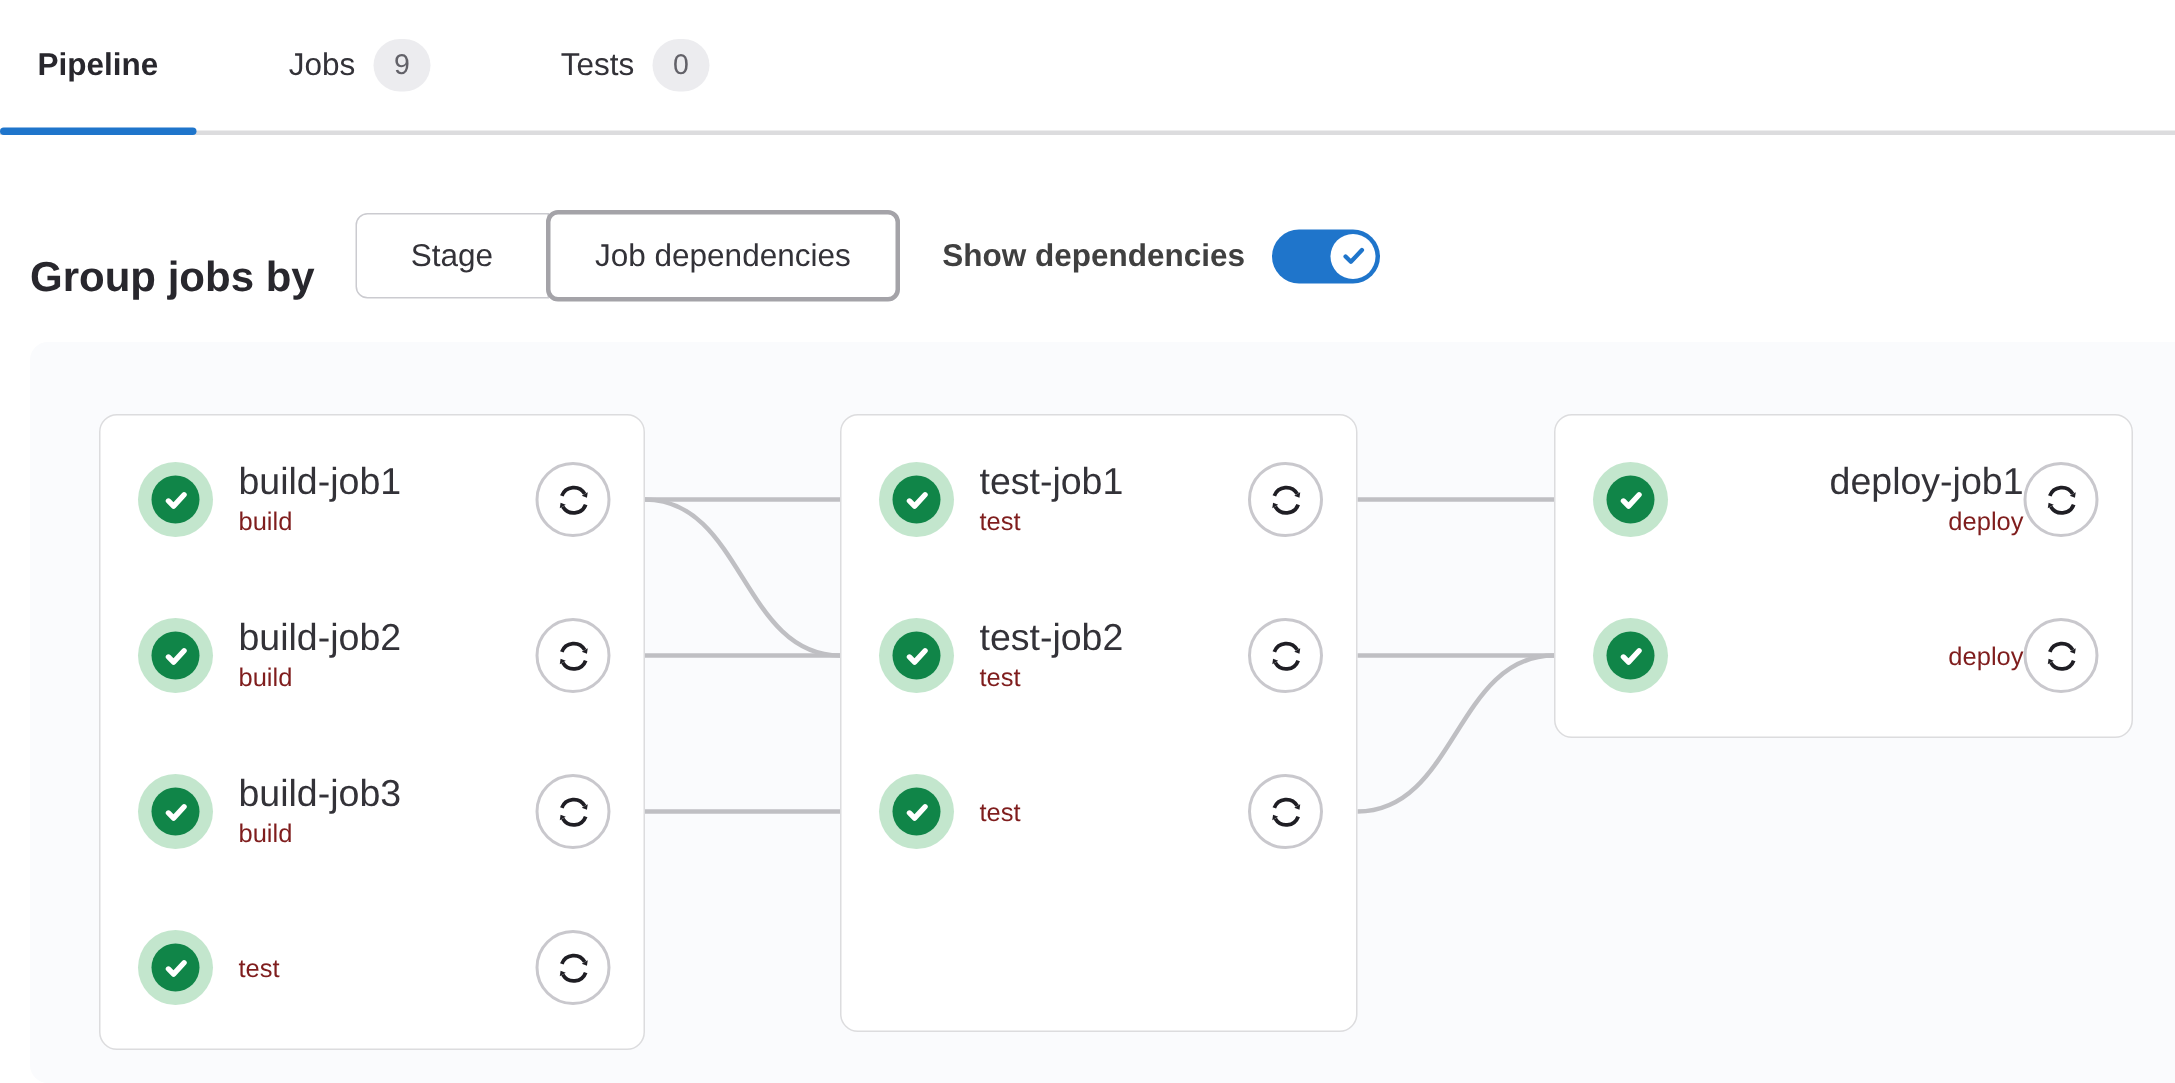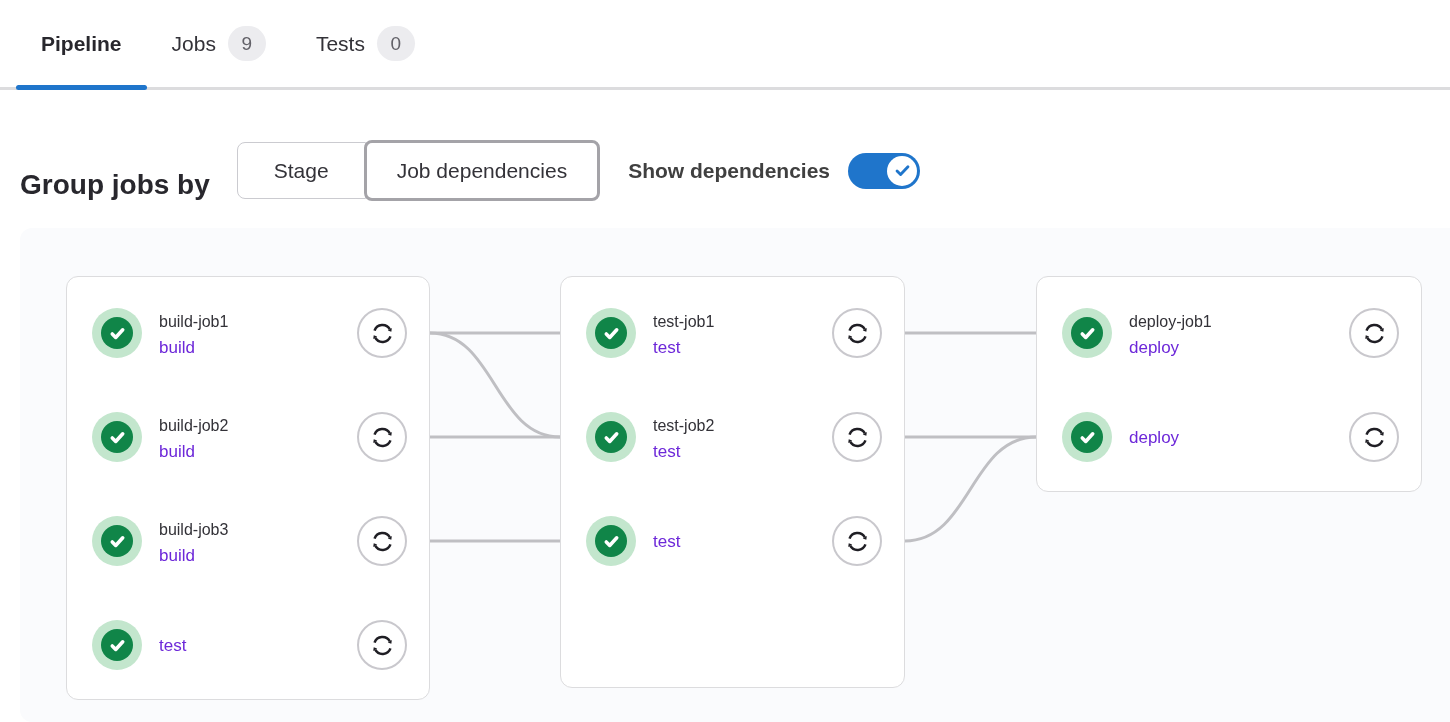--- a/index.html
+++ b/index.html
@@ -9,22 +9,22 @@
     font-family: "Liberation Sans", sans-serif;
     color: #333238;
     position: relative;
   }
 
   
   .tabs {
     display: flex;
     align-items: stretch;
     height: 90px;
-    padding-left: 16px;
     border-bottom: 3px solid #dcdcde;
+    gap: 37px;
   }
   .tab {
     position: relative;
     display: flex;
     align-items: center;
     gap: 12px;
     padding: 0 25px;
     font-size: 21px;
     color: #333238;
     cursor: pointer;
@@ -111,21 +111,21 @@
 
   .card {
     position: absolute;
     background: #ffffff;
     border: 1px solid #dcdcde;
     border-radius: 12px;
     padding: 4px 0;
   }
   .card-0 { left: 46px;  top: 48px; width: 364px; height: 424px; }
   .card-1 { left: 540px; top: 48px; width: 345px; height: 412px; }
-  .card-2 { left: 1016px; top: 48px; width: 386px; height: 216px; }
+  .card-2 { left: 1016px; top: 48px; width: 386px; height: 216px; text-align: right; }
 
   .job-row {
     height: 104px;
     display: flex;
     align-items: center;
     padding: 0 22px 0 25px;
   }
   .status-icon {
     flex: none;
     width: 50px; height: 50px;
@@ -133,22 +133,22 @@
     background: #c3e6cd;
     display: flex; align-items: center; justify-content: center;
   }
   .status-inner {
     width: 32px; height: 32px;
     border-radius: 50%;
     background: #108548;
     display: flex; align-items: center; justify-content: center;
   }
   .job-text { margin-left: 17px; flex: 1; min-width: 0; }
-  .job-name { font-size: 16px; line-height: 29px; color: #333238; display: block; text-decoration: none; }
-  .job-stage { font-size: 17px; line-height: 23px; color: #6d28d9; }
+  .job-name { font-size: 25px; line-height: 29px; color: #333238; display: block; text-decoration: none; }
+  .job-stage { font-size: 17px; line-height: 23px; color: #7f1d1d; }
   .retry-btn {
     flex: none;
     width: 50px; height: 50px;
     border-radius: 50%;
     border: 2px solid #c9c8cd;
     background: transparent;
     display: flex; align-items: center; justify-content: center;
     cursor: pointer;
   }
 </style>

